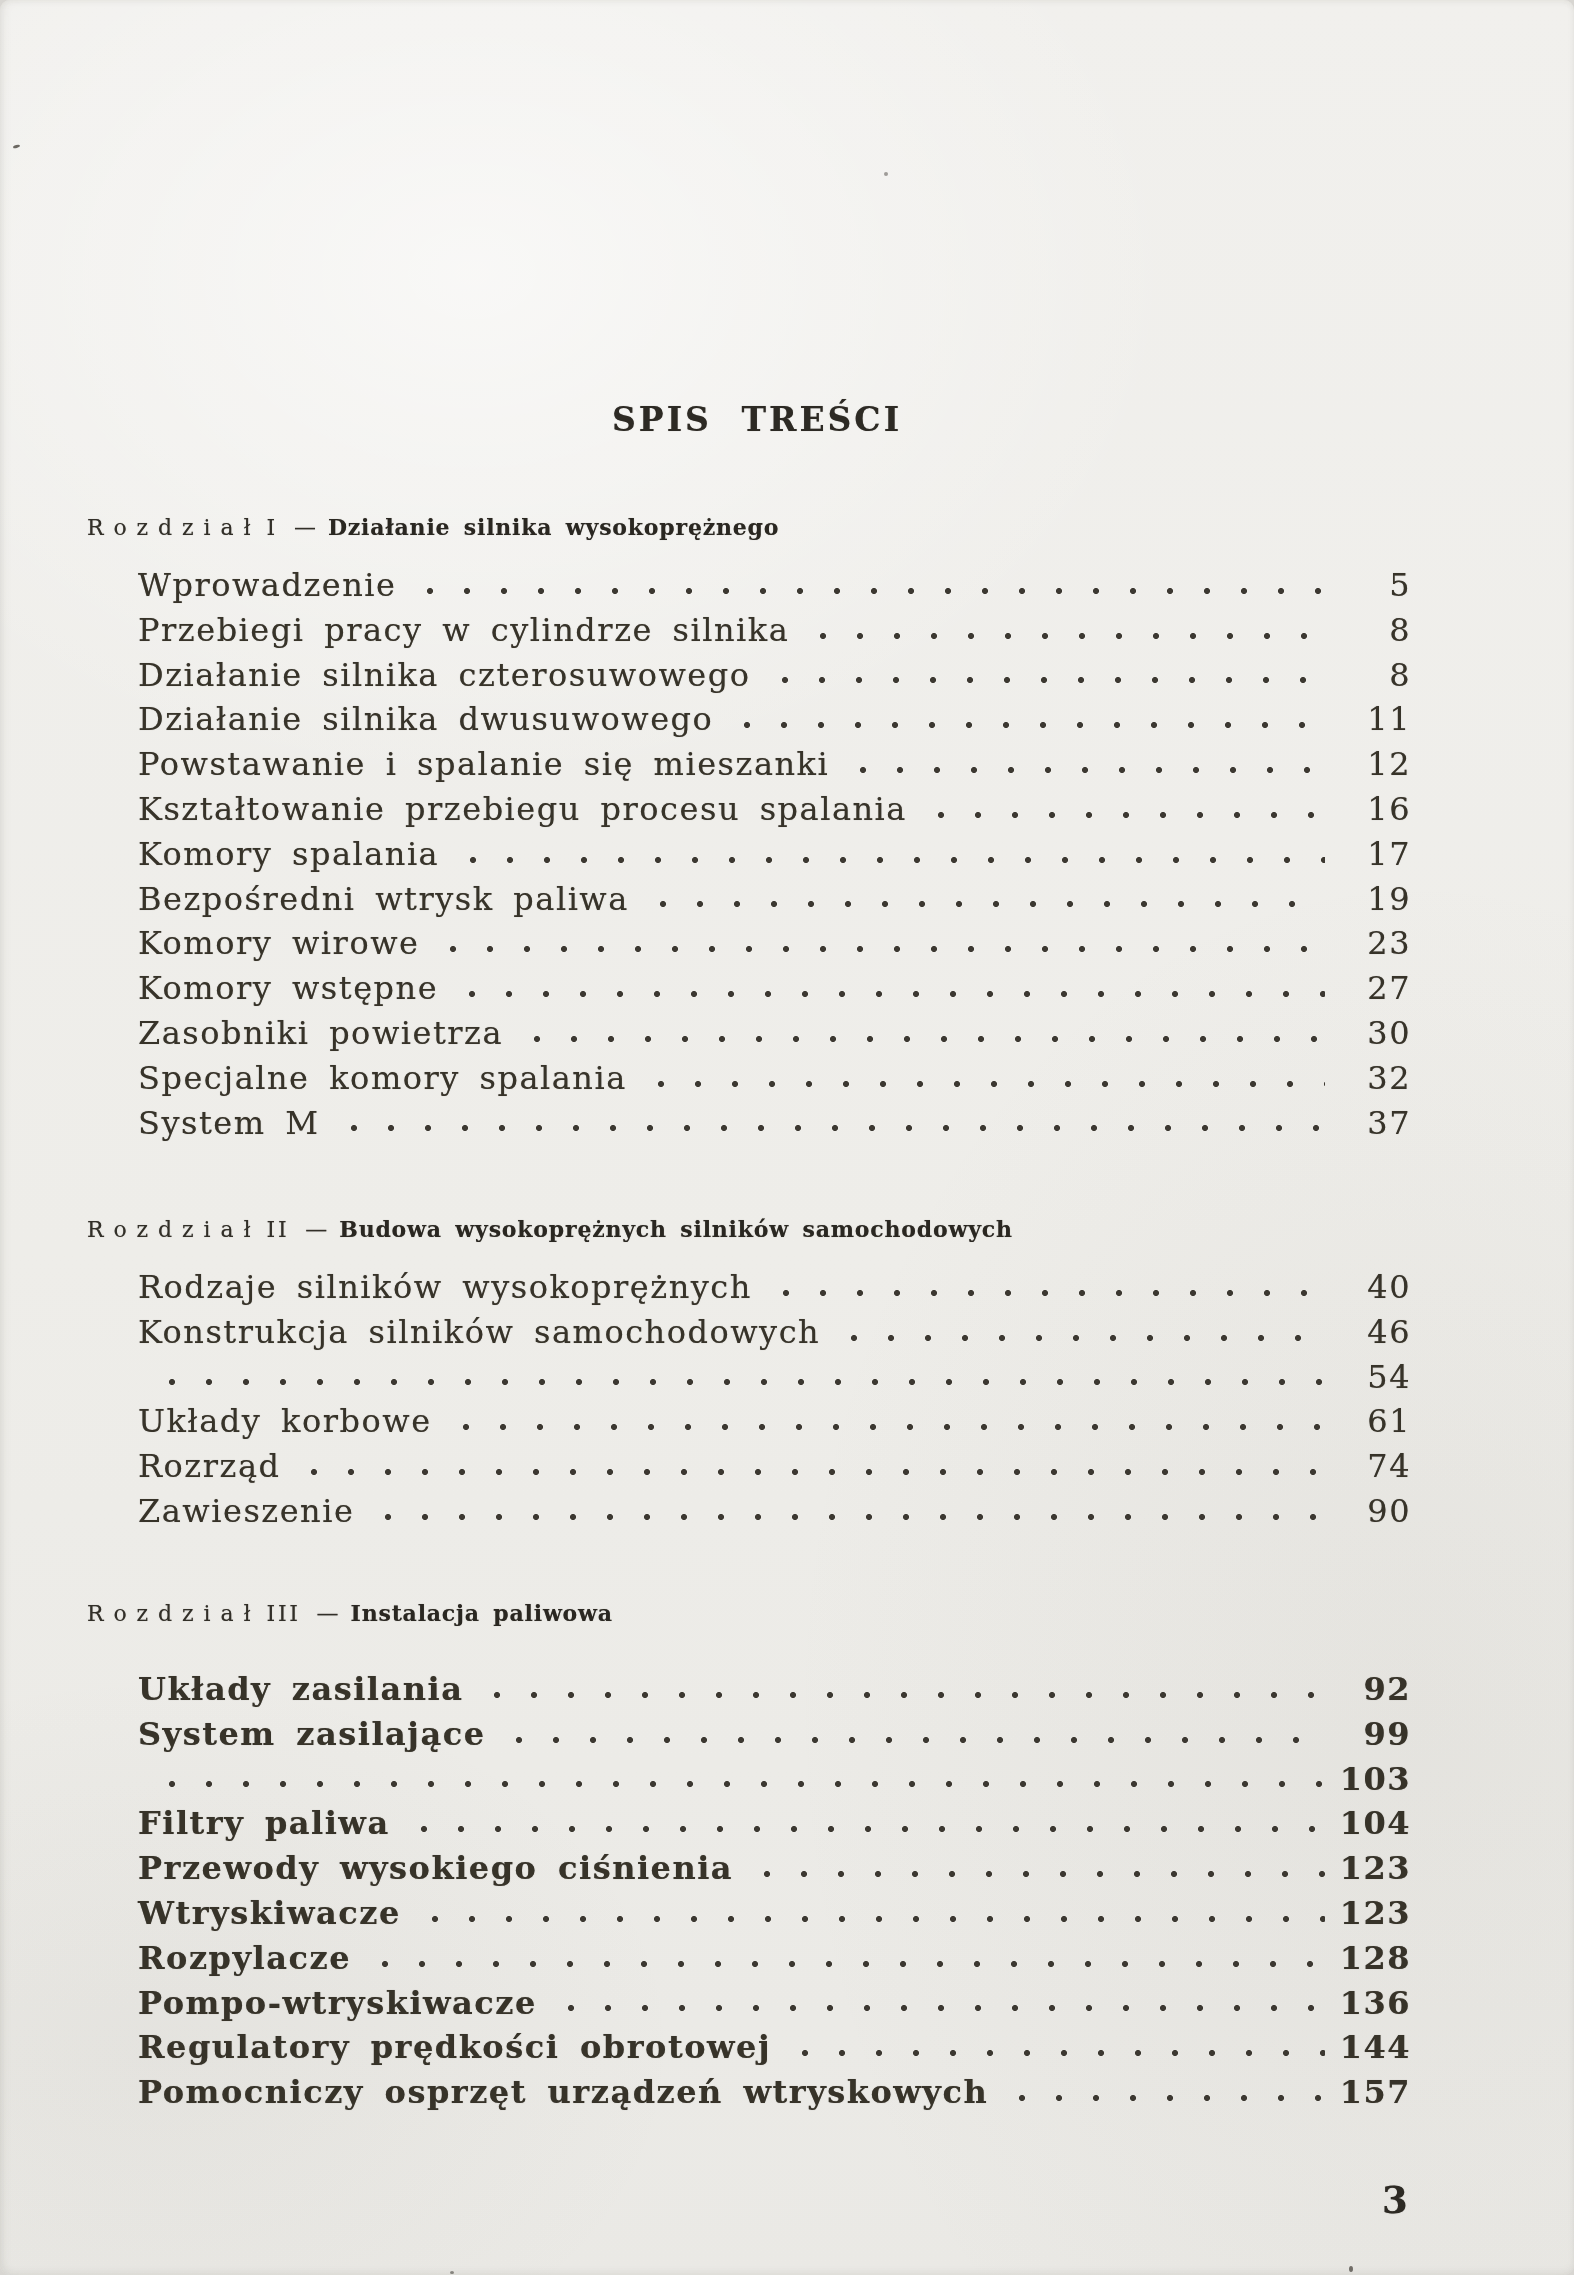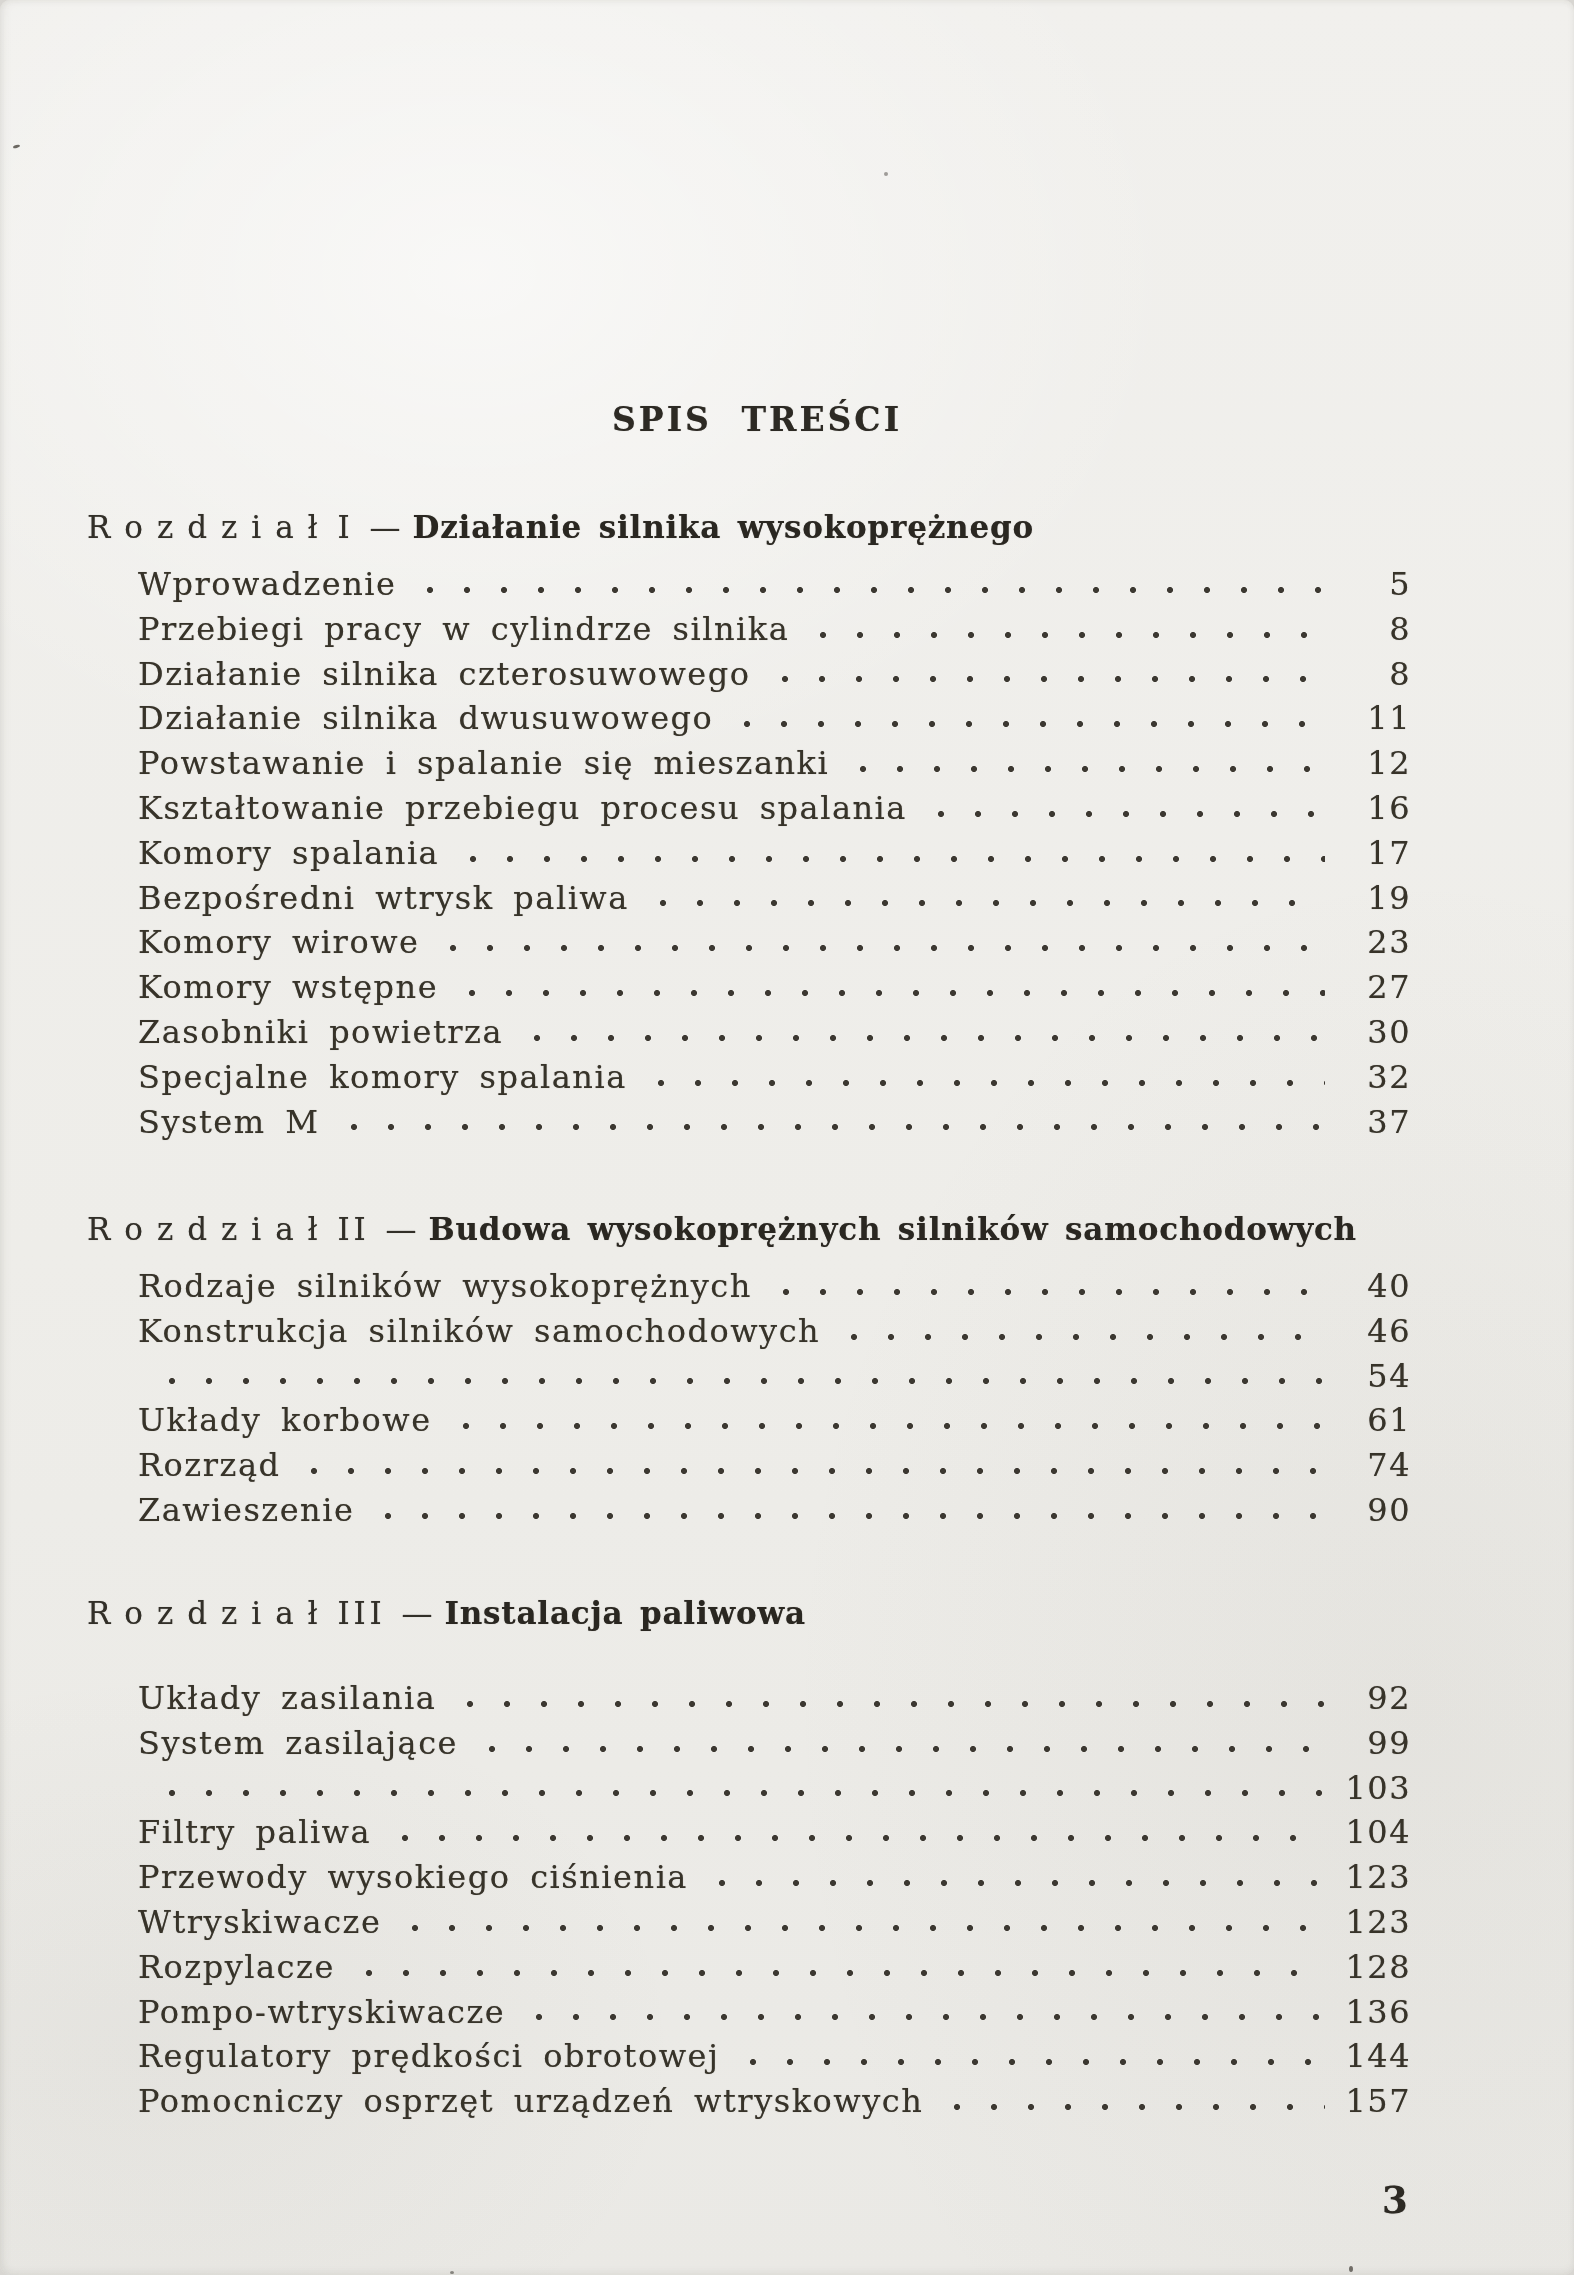--- a/index.html
+++ b/index.html
@@ -35,36 +35,36 @@
     white-space: nowrap;
   }
   .chapters { position: absolute; left: 138px; right: 163px; top: 0; }
   .chapter { position: absolute; left: 0; right: 0; }
   .chapter:nth-of-type(1) { top: 504px; }
   .chapter:nth-of-type(2) { top: 1206px; }
   .chapter:nth-of-type(3) { top: 1590px; }
 
   .chapter-heading {
     margin: 0 0 0 -51px;
-    font-size: 31px;
+    font-size: 22px;
     font-weight: normal;
     line-height: 46px;
     white-space: nowrap;
     color: #322f28;
     text-shadow: 0 0 0.7px rgba(45,42,36,0.5);
   }
   .ch-label   { letter-spacing: 0.45em; }
   .ch-numeral { margin-left: 6px; letter-spacing: 0.12em; }
   .ch-separator { margin: 0 12px 0 16px; }
   .ch-title   { font-weight: bold; letter-spacing: 0.8px; word-spacing: 5px; color: #2a2721; }
 
   ul.entries { list-style: none; margin: 0; padding: 0; }
   .chapter:nth-of-type(1) ul.entries { margin-top: 12px; }
   .chapter:nth-of-type(2) ul.entries { margin-top: 12px; }
-  .chapter:nth-of-type(3) ul.entries { margin-top: 40px; }
+  .chapter:nth-of-type(3) ul.entries { margin-top: 30px; font-weight: bold; }
 
   li.entry {
     display: flex;
     align-items: baseline;
     height: 44.8px;
     font-size: 32px;
     letter-spacing: 1.5px;
     word-spacing: 8px;
     line-height: 44.8px;
     text-shadow: 0 0 0.7px rgba(50,46,40,0.5);

